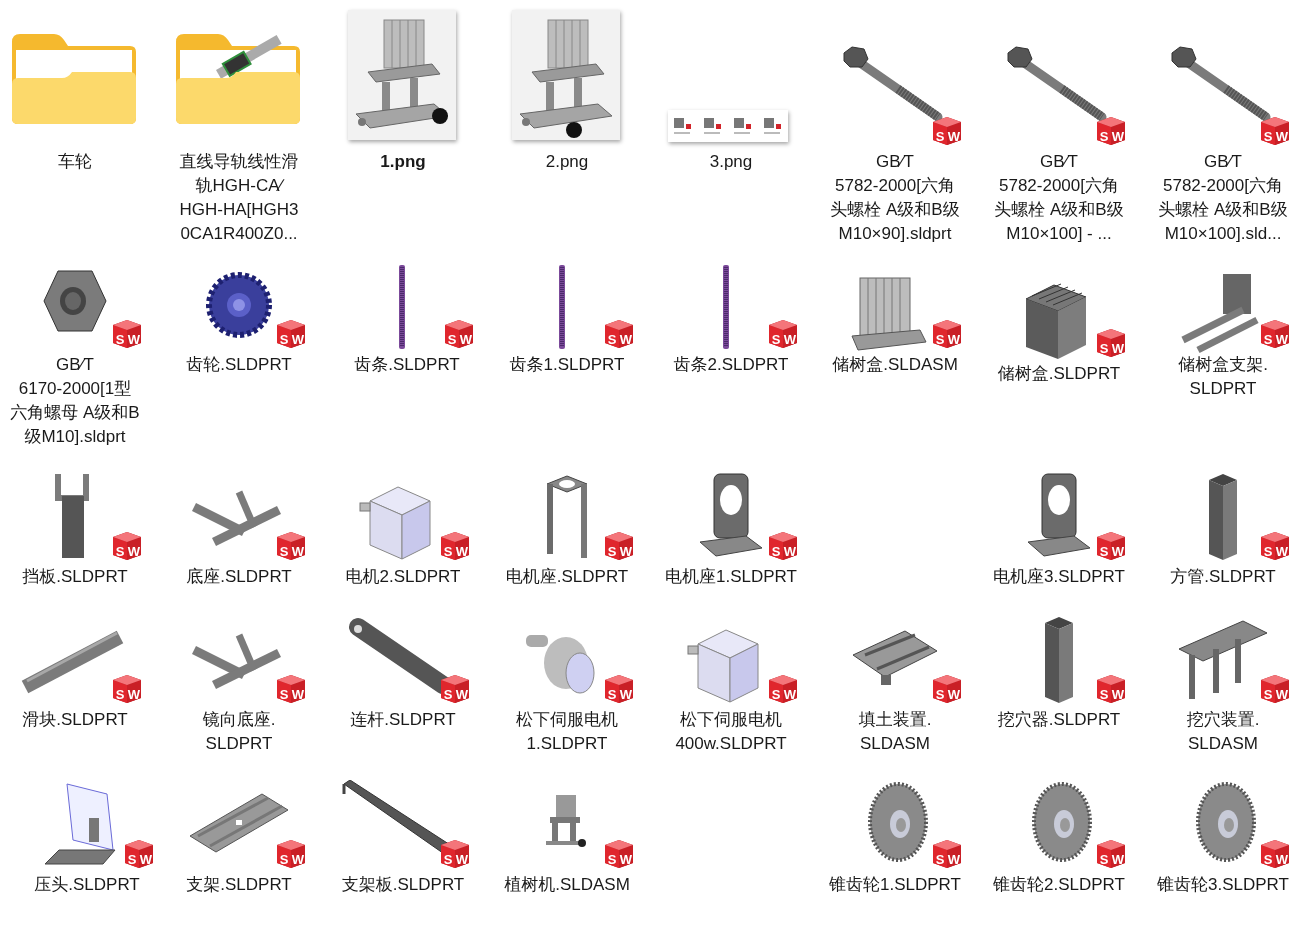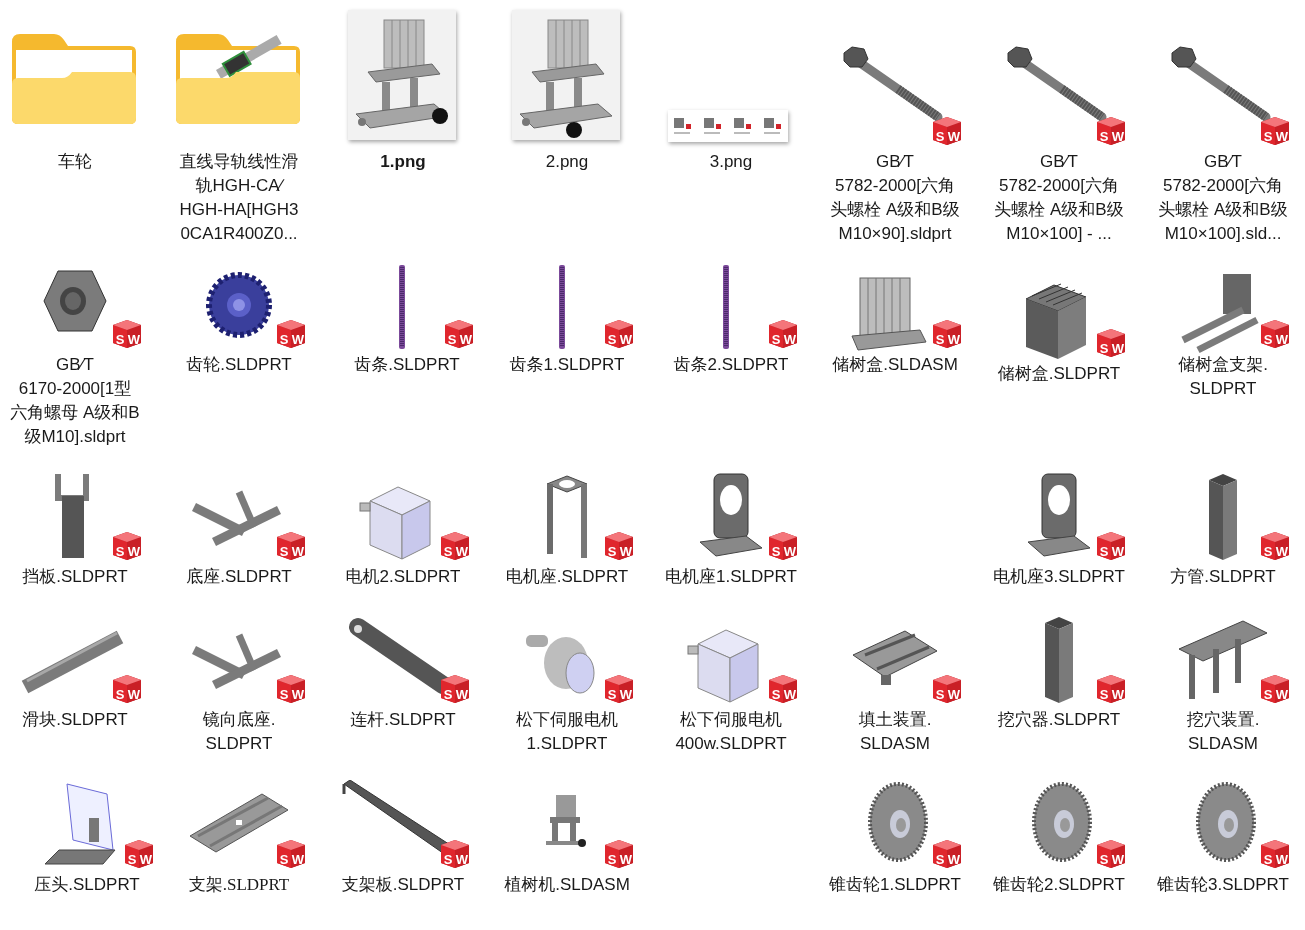--- a/index.html
+++ b/index.html
@@ -533,21 +533,21 @@
             <rect x="52" y="38" width="10" height="24" fill="#777"></rect>
             <path d="M8 84 L22 70 L78 70 L66 84 Z" fill="#777" stroke="#444"></path>
           </svg>
         </div>
           <svg class="sw">
           <use href="#sw-badge"></use>
         </svg>
       </div>
     <div class="label">压头.SLDPRT</div>
     </div>
-    <div class="tile" style="left: 164px; top: 775px; font-family: Liberation Serif, serif;">
+    <div class="tile" style="left: 164px; top: 775px;">
       <div class="thumb" style="height:98px">
         <div>
           <svg class="part" style="left:20px;top:15px" width="110" height="75" viewBox="0 0 110 75">
             <polygon points="6,46 78,4 104,20 32,62" fill="#999" stroke="#555"></polygon>
             <line x1="14" y1="46" x2="84" y2="8" stroke="#777" stroke-width="3"></line>
             <line x1="26" y1="56" x2="98" y2="16" stroke="#777" stroke-width="3"></line>
             <rect x="52" y="30" width="6" height="5" fill="#fff"></rect>
           </svg>
         </div>
           <svg class="sw">

